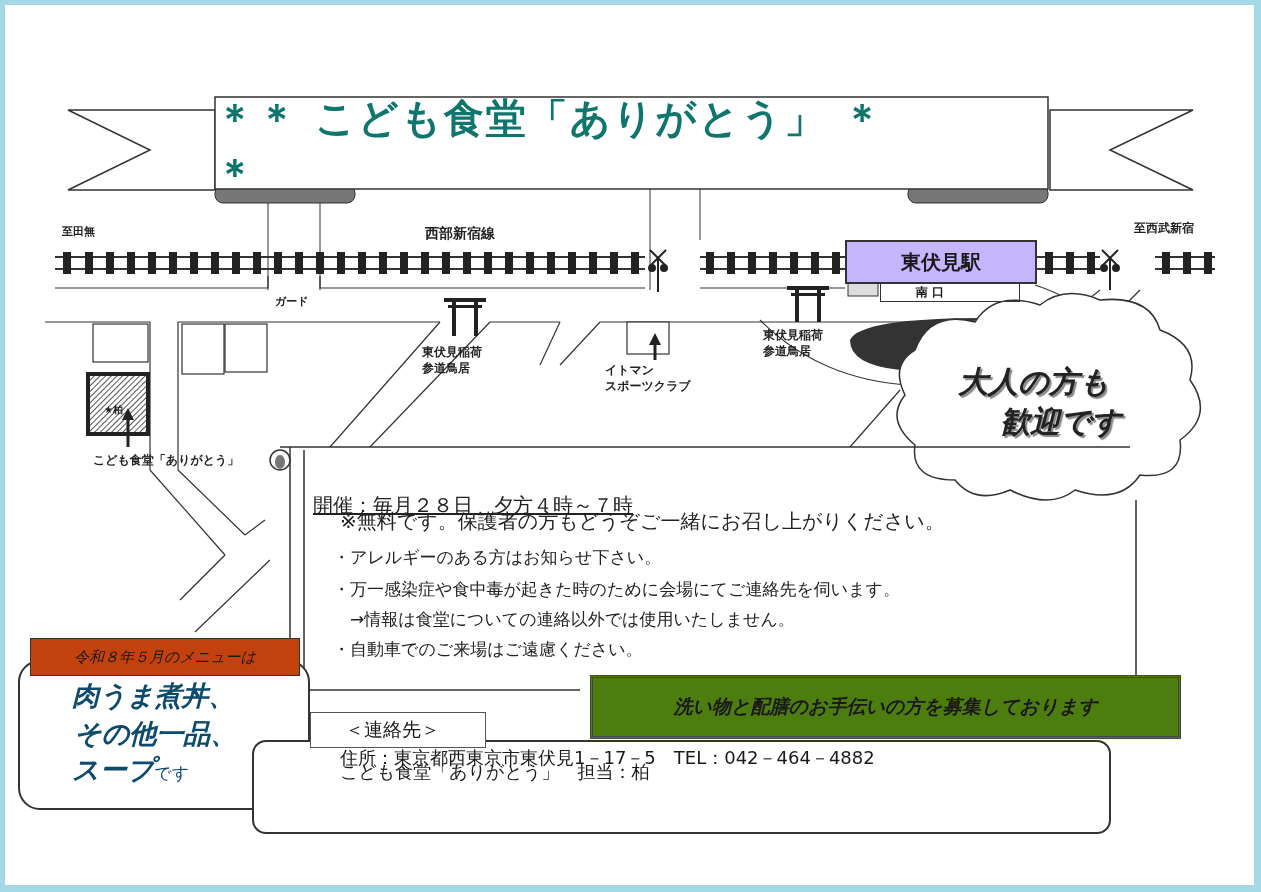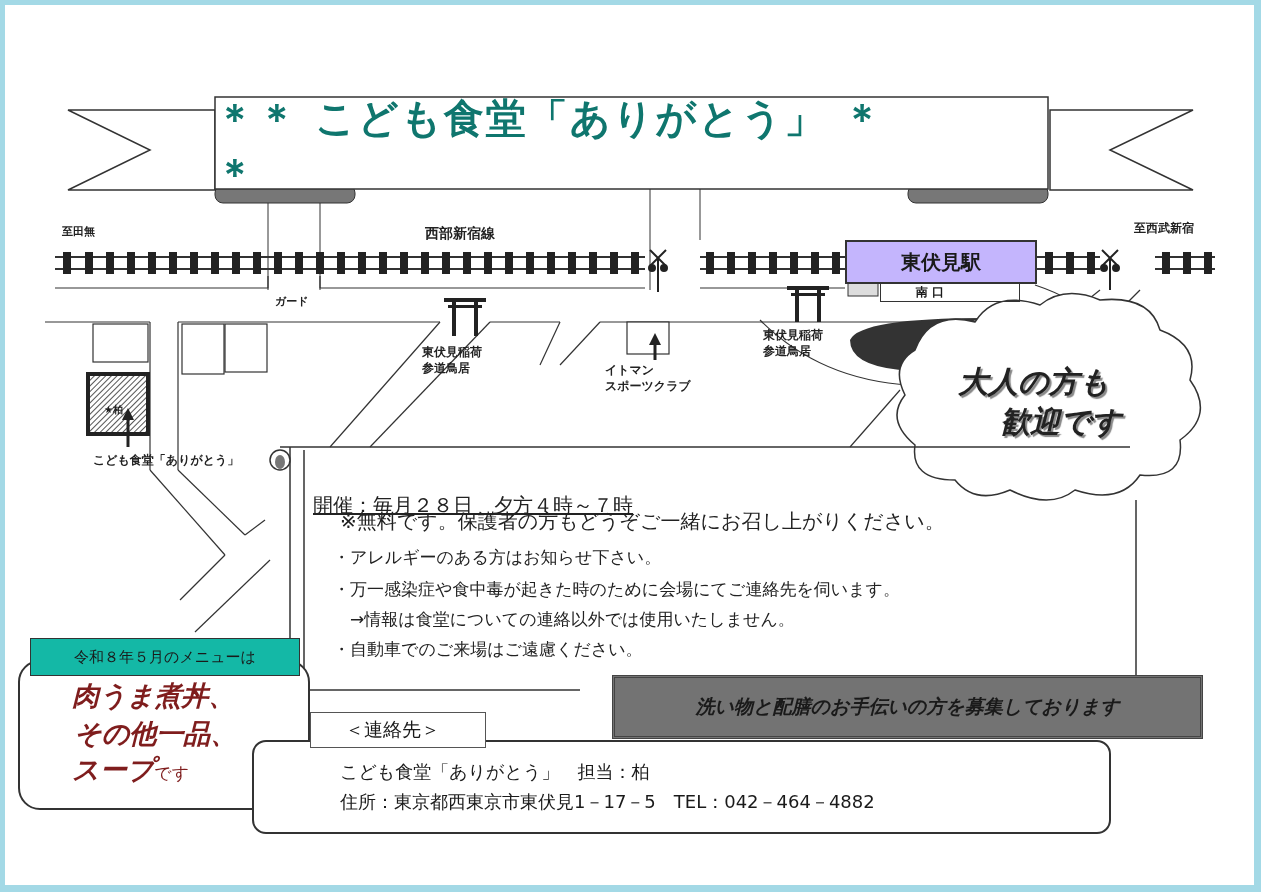--- a/index.html
+++ b/index.html
@@ -12,25 +12,25 @@
     font-size:40px; font-weight:bold; letter-spacing:2px; color:#0f766e; }
   .lbl { position:absolute; font-size:12px; font-weight:bold; color:#222; white-space:nowrap; line-height:1.35; }
   .station { position:absolute; left:845px; top:240px; width:188px; height:40px; border:2px solid #333; background:#c4b5fd;
      display:flex; align-items:center; justify-content:center; font-size:20px; font-weight:bold; }
   .south { position:absolute; left:880px; top:282px; width:140px; height:20px; border:1.5px solid #333; border-top:none;
      font-size:12px; font-weight:bold; text-align:right; padding-right:75px; box-sizing:border-box; line-height:20px; }
   .info-line { position:absolute; white-space:nowrap; color:#222; }
   .cloud-text { position:absolute; font-size:30px; font-style:italic; font-weight:bold; color:#222;
      text-shadow:2px 2px 1px #888; white-space:nowrap; }
   .menu-box { position:absolute; left:18px; top:660px; width:288px; height:146px; border:2px solid #333; border-radius:22px; background:#fff; }
-  .menu-head { position:absolute; left:30px; top:638px; width:268px; height:36px; border:1.5px solid #333; background:#14b8a6;
-     font-size:15px; display:flex; align-items:center; justify-content:center; }
-  .menu-item { position:absolute; font-size:27px; font-style:italic; font-weight:bold; color:#7f1d1d; white-space:nowrap; }
+  .menu-head { position:absolute; left:30px; top:638px; width:268px; height:36px; border:1.5px solid #333; background:#c2410c;
+     font-size:15px; display:flex; align-items:center; justify-content:center;font-style:italic; }
+  .menu-item { position:absolute; font-size:27px; font-style:italic; font-weight:bold; color:#0c4a6e; white-space:nowrap; }
   .menu-suffix { font-size:17px; font-style:normal; font-weight:normal; }
-  .recruit { position:absolute; left:612px; top:675px; width:585px; height:58px; border:3px double #444; background:#737373;
+  .recruit { position:absolute; left:590px; top:675px; width:585px; height:58px; border:3px double #444; background:#4d7c0f;
      display:flex; align-items:center; justify-content:center; font-size:19px; font-style:italic; font-weight:bold; }
   .contact-box { position:absolute; left:252px; top:740px; width:855px; height:90px; border:2px solid #333; border-radius:14px; background:#fff; }
   .contact-head { position:absolute; left:310px; top:712px; width:176px; height:36px; border:1.5px solid #555; background:#fff;
      font-size:19px; display:flex; align-items:center; padding-left:34px; box-sizing:border-box; }
   .contact-line { position:absolute; font-size:18px; white-space:nowrap; }
 </style>
 </head>
 <body>
 
 <div class="page"></div>
@@ -224,13 +224,13 @@
 <div class="menu-head">令和８年５月のメニューは</div>
 <div class="menu-item" style="left:72px;top:678px;">肉うま煮丼、</div>
 <div class="menu-item" style="left:74px;top:716px;">その他一品、</div>
 <div class="menu-item" style="left:72px;top:752px;"><span>スープ</span><span class="menu-suffix">です</span></div>
 
 <div class="recruit">洗い物と配膳のお手伝いの方を募集しております</div>
 
 <div class="contact-box"></div>
 <div class="contact-head">＜連絡先＞</div>
 <div class="contact-line" style="left:340px;top:760px;">こども食堂「ありがとう」　担当：柏</div>
-<div class="contact-line" style="left:340px;top:790px;">住所：東京都西東京市東伏見1－17－5　TEL：042－464－4882</div>
+<div class="contact-line" style="left:340px;top:746px;">住所：東京都西東京市東伏見1－17－5　TEL：042－464－4882</div>
 
 </body></html>

